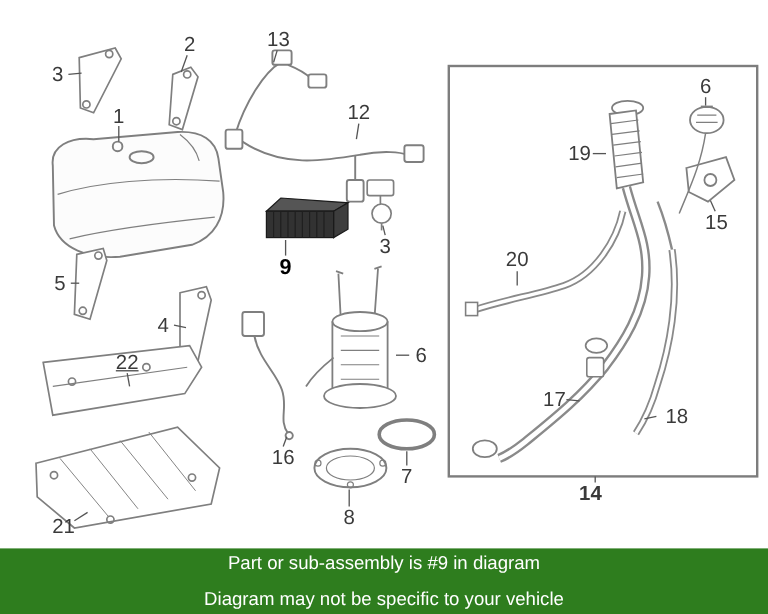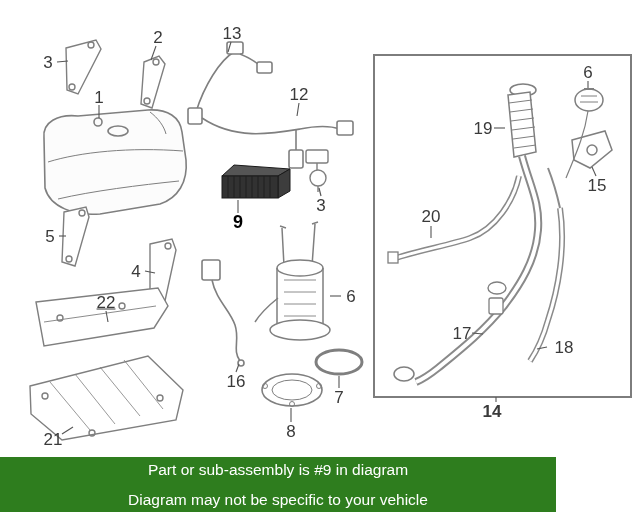--- a/index.html
+++ b/index.html
@@ -10,21 +10,21 @@
   #diagram-area{position:absolute;left:0;top:0;width:640px;height:457px;}
   #diagram-svg{position:absolute;left:0;top:0;}
   #callout-layer{position:absolute;left:0;top:0;width:640px;height:457px;pointer-events:none;}
   .callout{
     position:absolute;transform:translate(-50%,-50%);
     font-size:17px;color:#3a3a3a;line-height:1;pointer-events:auto;
     user-select:none;
   }
   .callout.hl{font-weight:700;color:#000;font-size:18px;}
   #banner{
-    position:absolute;left:0;bottom:0;width:556px;height:55px;
+    position:absolute;left:0;bottom:0;width:640px;height:55px;
     display:flex;flex-direction:column;align-items:center;justify-content:center;
     gap:11px;
   }
   .banner-line{color:#fff;font-size:15.5px;line-height:1.25;}
 </style>
 </head>
 <body>
 
 <div id="stage">
 

